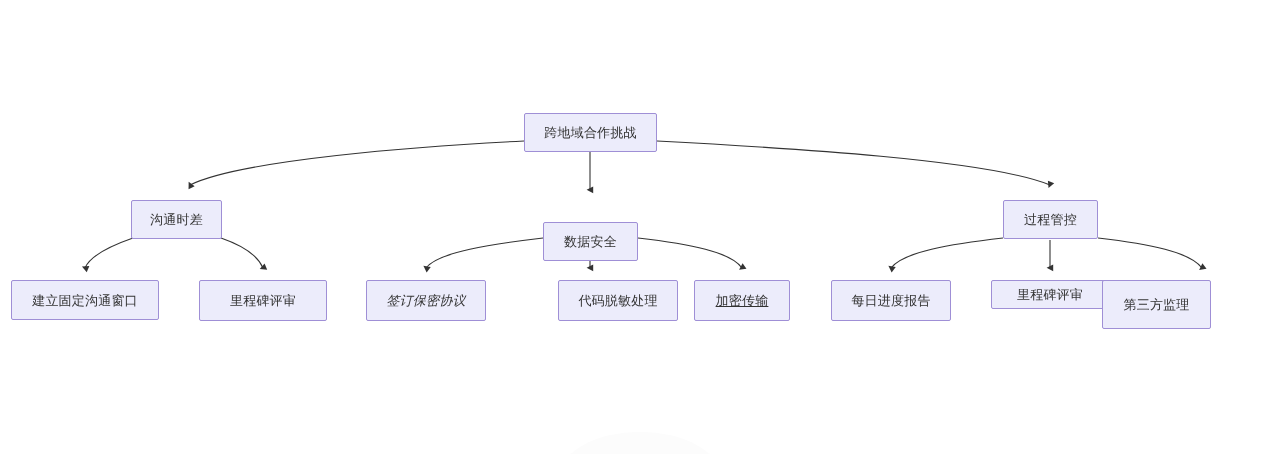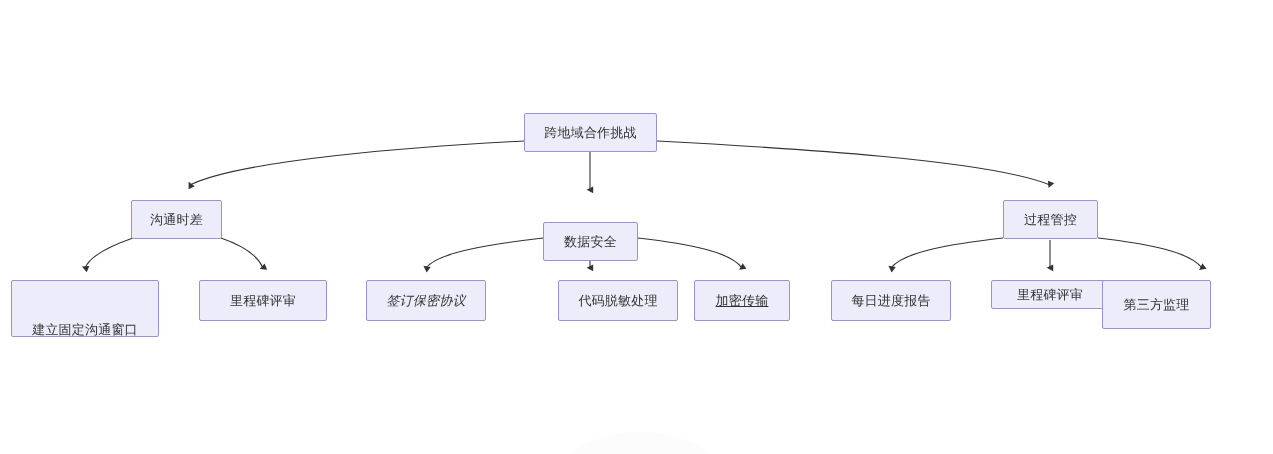--- a/index.html
+++ b/index.html
@@ -105,21 +105,21 @@
   </div>
 
   <div class="node-box" style="left:543px; top:200px; width:95px; height:39px;margin-top:22px;">
     <span class="node-label">数据安全</span>
   </div>
 
   <div class="node-box" style="left:1003px; top:200px; width:95px; height:39px;text-align:center;">
     <span class="node-label">过程管控</span>
   </div>
 
-  <div class="node-box" style="left:11px; top:280px; width:148px; height:57px;align-items:flex-end;">
+  <div class="node-box" style="left:11px; top:280px; width:148px; height:40px;">
     <span class="node-label">建立固定沟通窗口</span>
   </div>
 
   <div class="node-box" style="left:199px; top:280px; width:128px; height:41px;">
     <span class="node-label">里程碑评审</span>
   </div>
 
   <div class="node-box" style="left:366px; top:280px; width:120px; height:41px;font-style:italic;">
     <span class="node-label">签订保密协议</span>
   </div>

